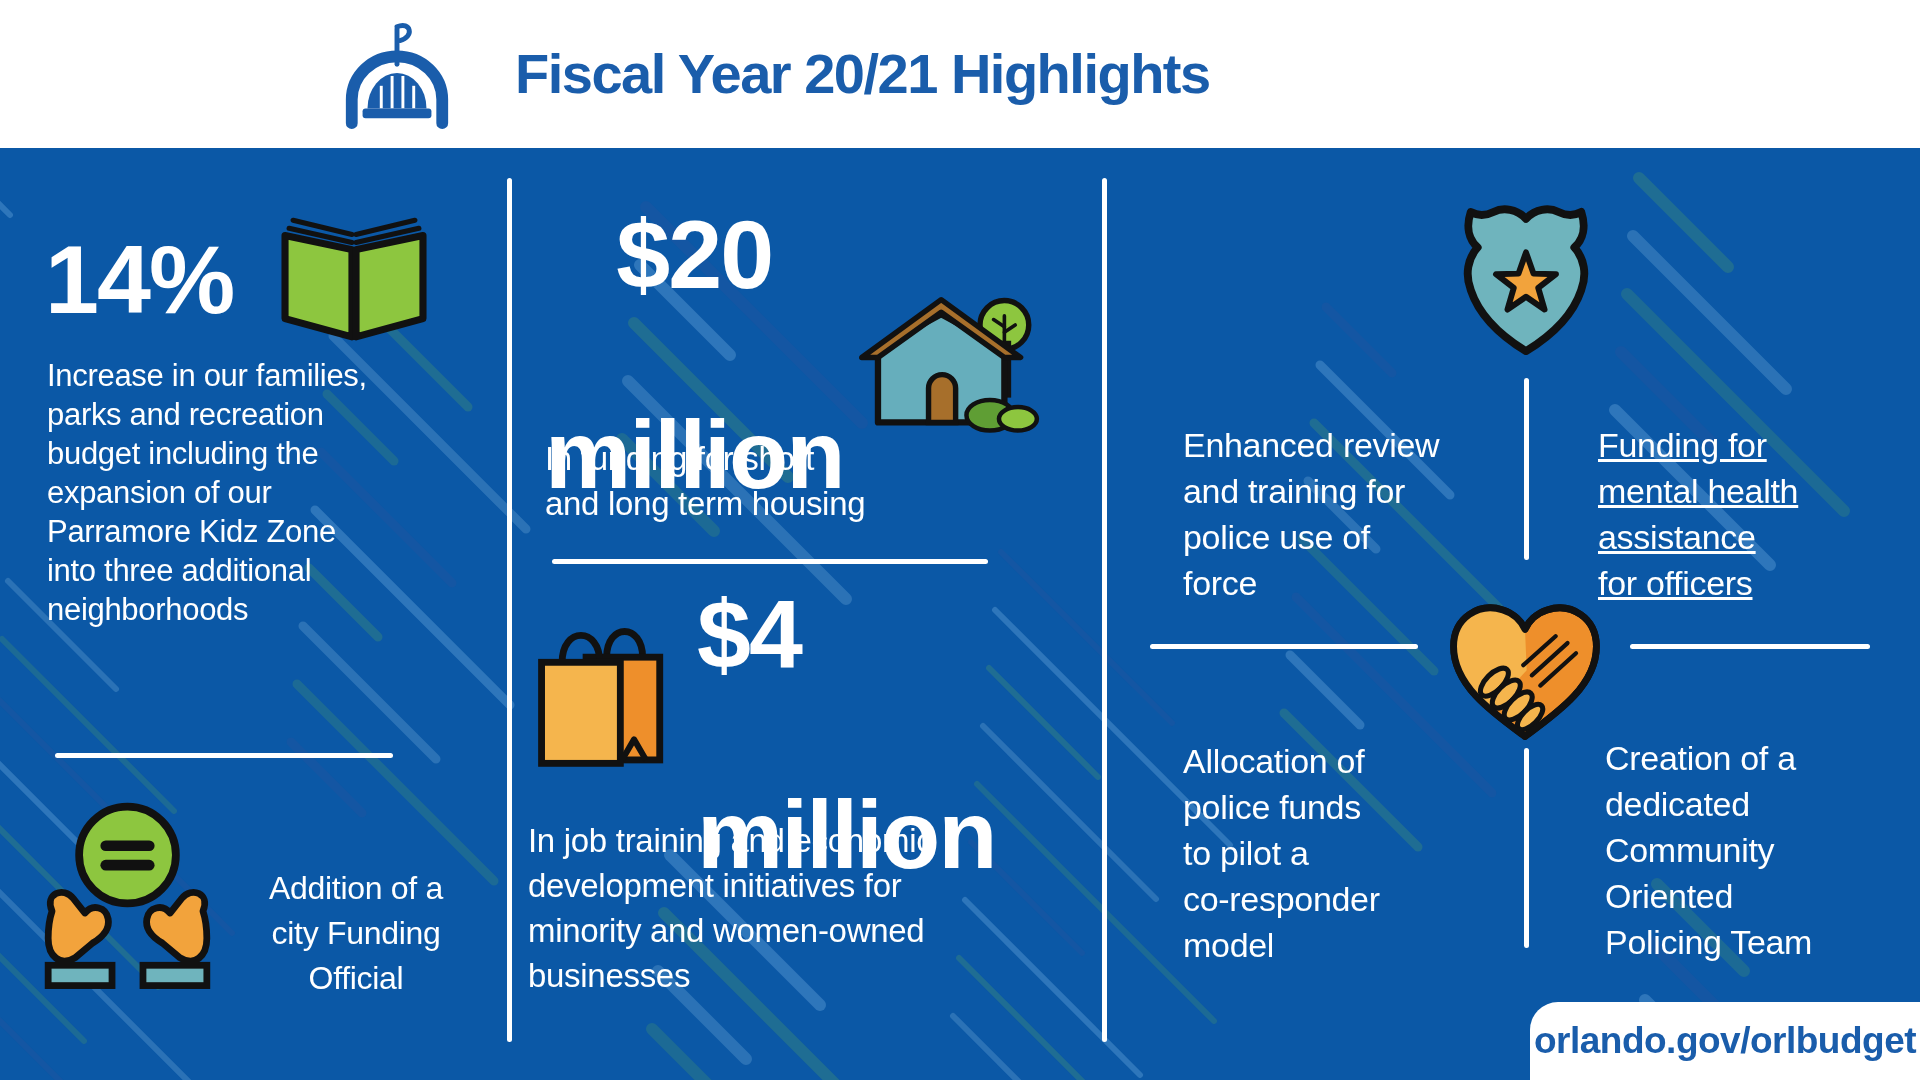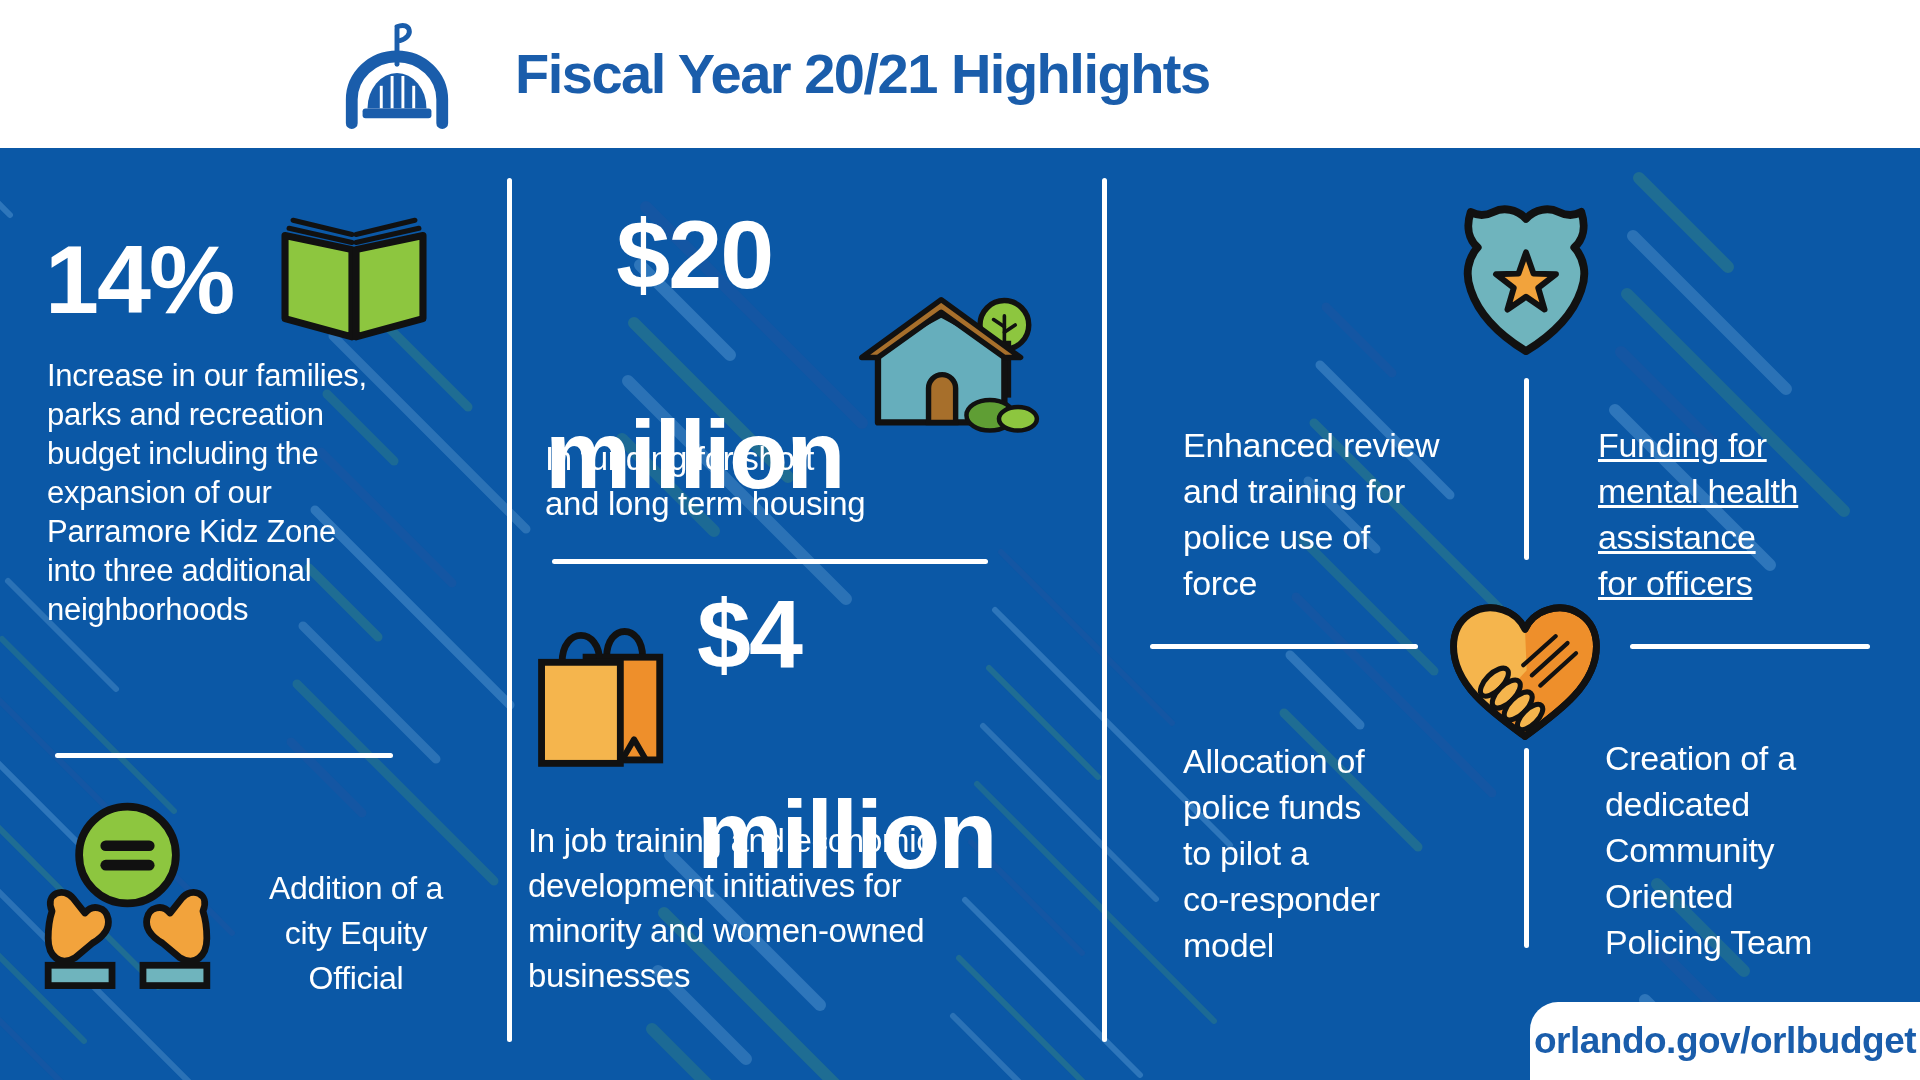--- a/index.html
+++ b/index.html
@@ -156,21 +156,21 @@
       <path d="M22,120 C14,102 34,94 44,107 L56,122 C64,112 78,116 80,128 C82,139 74,147 64,153 L46,168 C30,178 18,166 18,148 C18,136 19,129 22,120 Z" fill="#f2a33c" stroke="#111111" stroke-width="7" stroke-linejoin="round"></path>
       <rect x="18" y="176" width="66" height="21" fill="#6fb4bd" stroke="#111111" stroke-width="7"></rect>
     </g>
     <g transform="translate(200,0) scale(-1,1)">
       <path d="M22,120 C14,102 34,94 44,107 L56,122 C64,112 78,116 80,128 C82,139 74,147 64,153 L46,168 C30,178 18,166 18,148 C18,136 19,129 22,120 Z" fill="#f2a33c" stroke="#111111" stroke-width="7" stroke-linejoin="round"></path>
       <rect x="18" y="176" width="66" height="21" fill="#6fb4bd" stroke="#111111" stroke-width="7"></rect>
     </g>
   </svg>
 
   <div class="abs para para-center" style="left:232px;top:866px;width:248px;">Addition of a
-city Equity
+city Funding
 Official</div>
 
   <div class="abs stat-huge" style="left:545px;top:205px;text-align:center;"><span>$20</span><br>
     <span>million</span></div>
 
   <svg class="abs icon" style="left:845px;top:278px;" width="205" height="158" viewBox="0 0 210 175">
     <circle cx="168" cy="52" r="27" fill="#8dc63f" stroke="#111111" stroke-width="6"></circle>
     <g stroke="#111111" stroke-width="4" fill="none" stroke-linecap="round">
       <line x1="168" y1="42" x2="168" y2="72"></line>
       <line x1="168" y1="54" x2="156" y2="46"></line>

